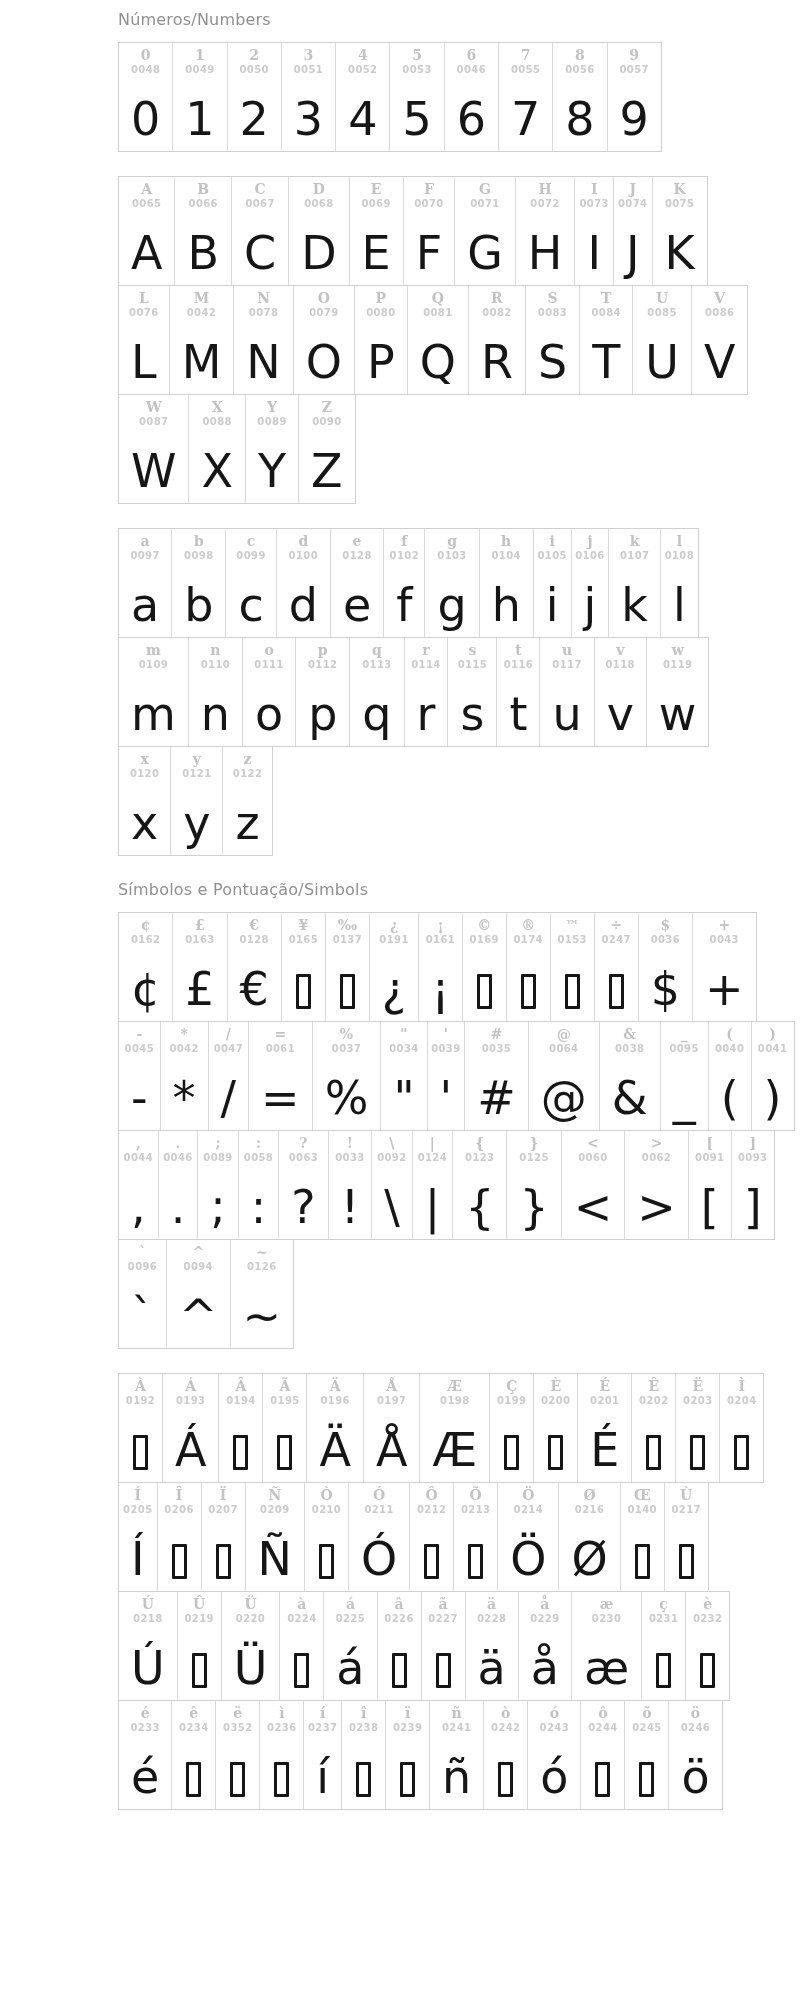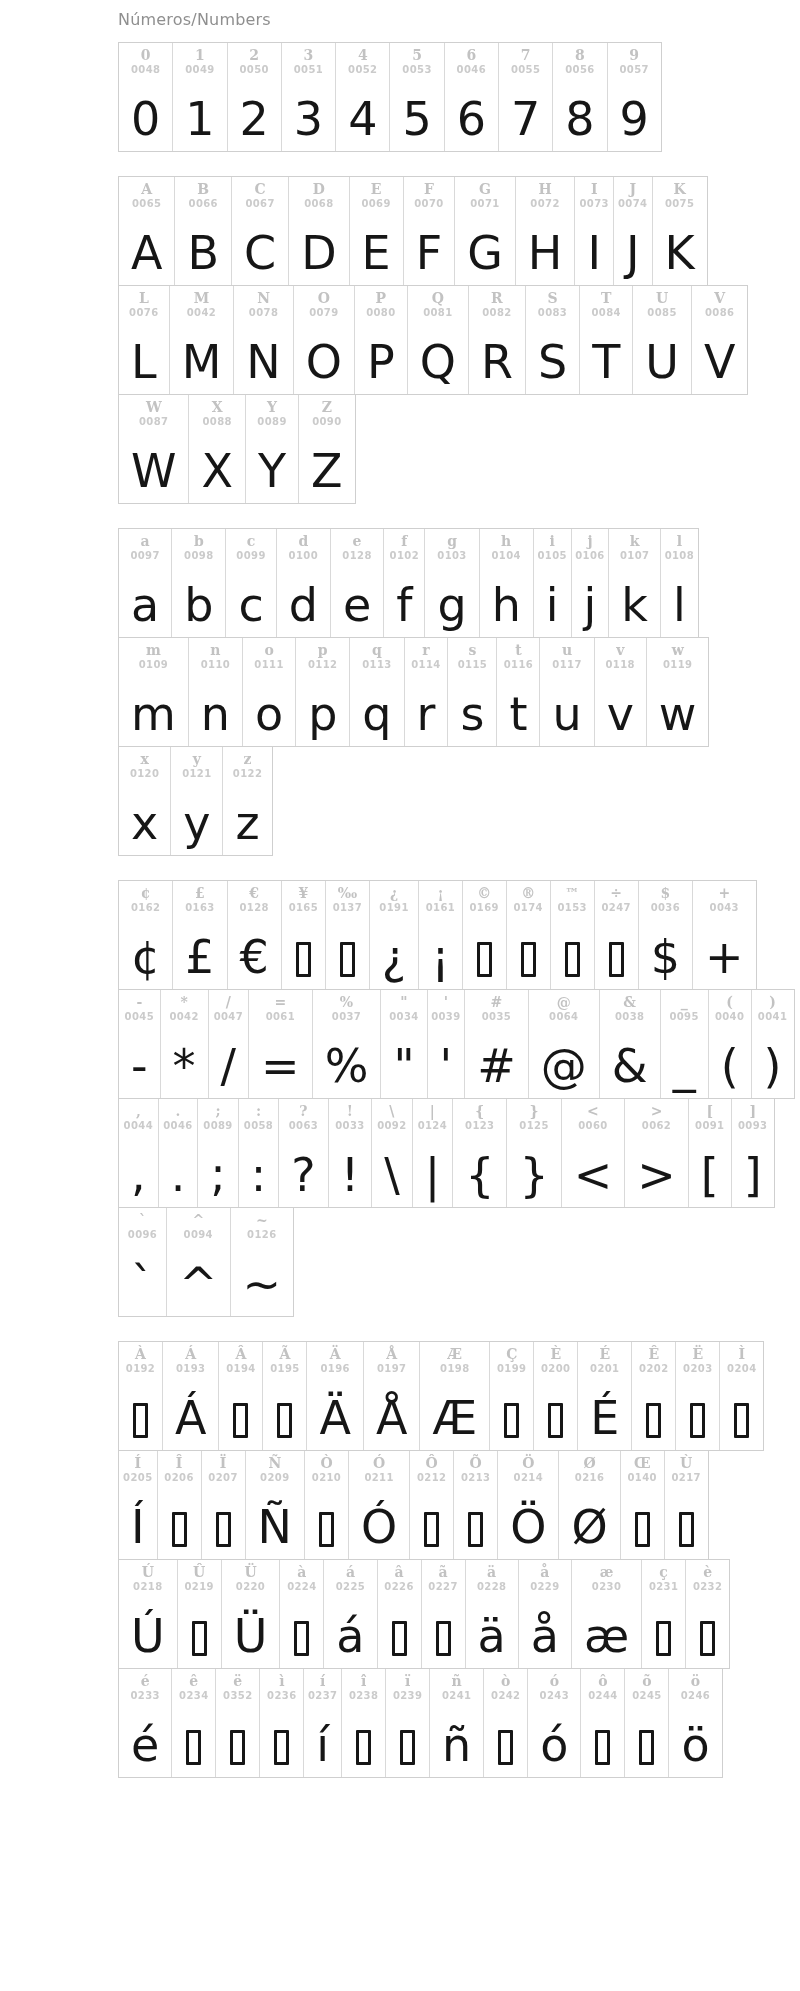--- a/index.html
+++ b/index.html
@@ -610,20 +610,21 @@
       <div class="cell-char">z</div>
       <div class="cell-code">0122</div>
     </div>
     <div class="cell-glyph">z</div>
   </div>
 </div>
 </div>
   </section>
 
   <section class="section">
+    <h2 class="section-title">Símbolos e Pontuação/Simbols</h2>
     <div class="rows">
   <div class="grid-row">
   <div class="cell">
     <div class="cell-head">
       <div class="cell-char">¢</div>
       <div class="cell-code">0162</div>
     </div>
     <div class="cell-glyph">¢</div>
   </div>
 

